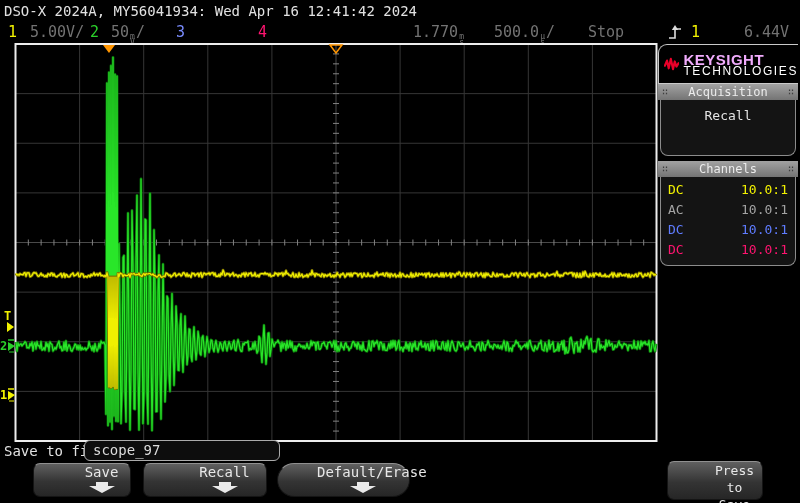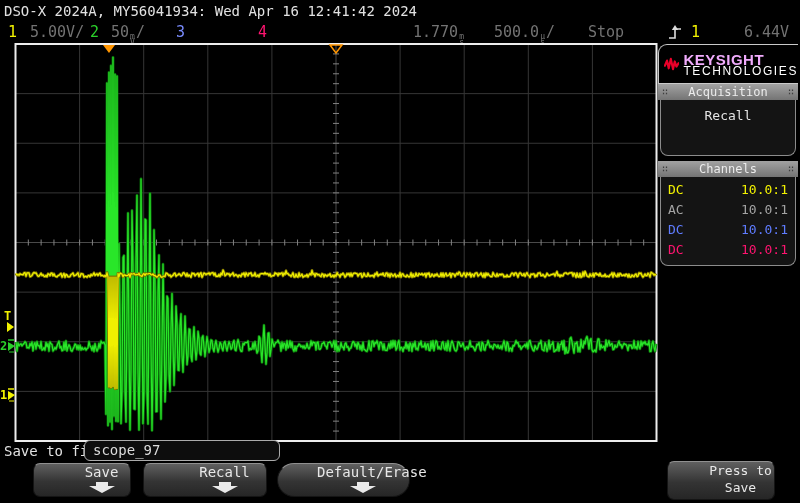--- a/index.html
+++ b/index.html
@@ -43,21 +43,21 @@
                 font-size:14px;color:#dcdcdc;padding-left:8px;box-sizing:content-box;}
   .softkey{position:absolute;top:463px;height:34px;border-radius:7px;
            background:linear-gradient(#606060,#343434 55%,#262626);
            border:1px solid #151515;border-top:1px solid #909090;
            color:#e8e8e8;font-size:14px;text-align:center;box-sizing:border-box;cursor:default;padding-left:39px;}
   .softkey .lbl{line-height:17px;margin-top:0;}
   .softkey .arr{display:block;margin:1px auto 0;}
   .sk-save{left:33px;width:98px;}
   .sk-recall{left:143px;width:124px;}
   .sk-default{left:277px;width:133px;border-radius:17px;}
-  .sk-press{left:667px;width:108px;top:461px;height:39px;font-size:13px;}
+  .sk-press{left:667px;width:96px;top:461px;height:39px;font-size:13px;}
   .sk-press .lbl{line-height:17px;}
 </style>
 </head>
 <body>
 
 <div class="screen">
 
   <div class="title-bar">DSO-X 2024A, MY56041934: Wed Apr 16 12:41:42 2024</div>
 
   <div class="status-bar">

